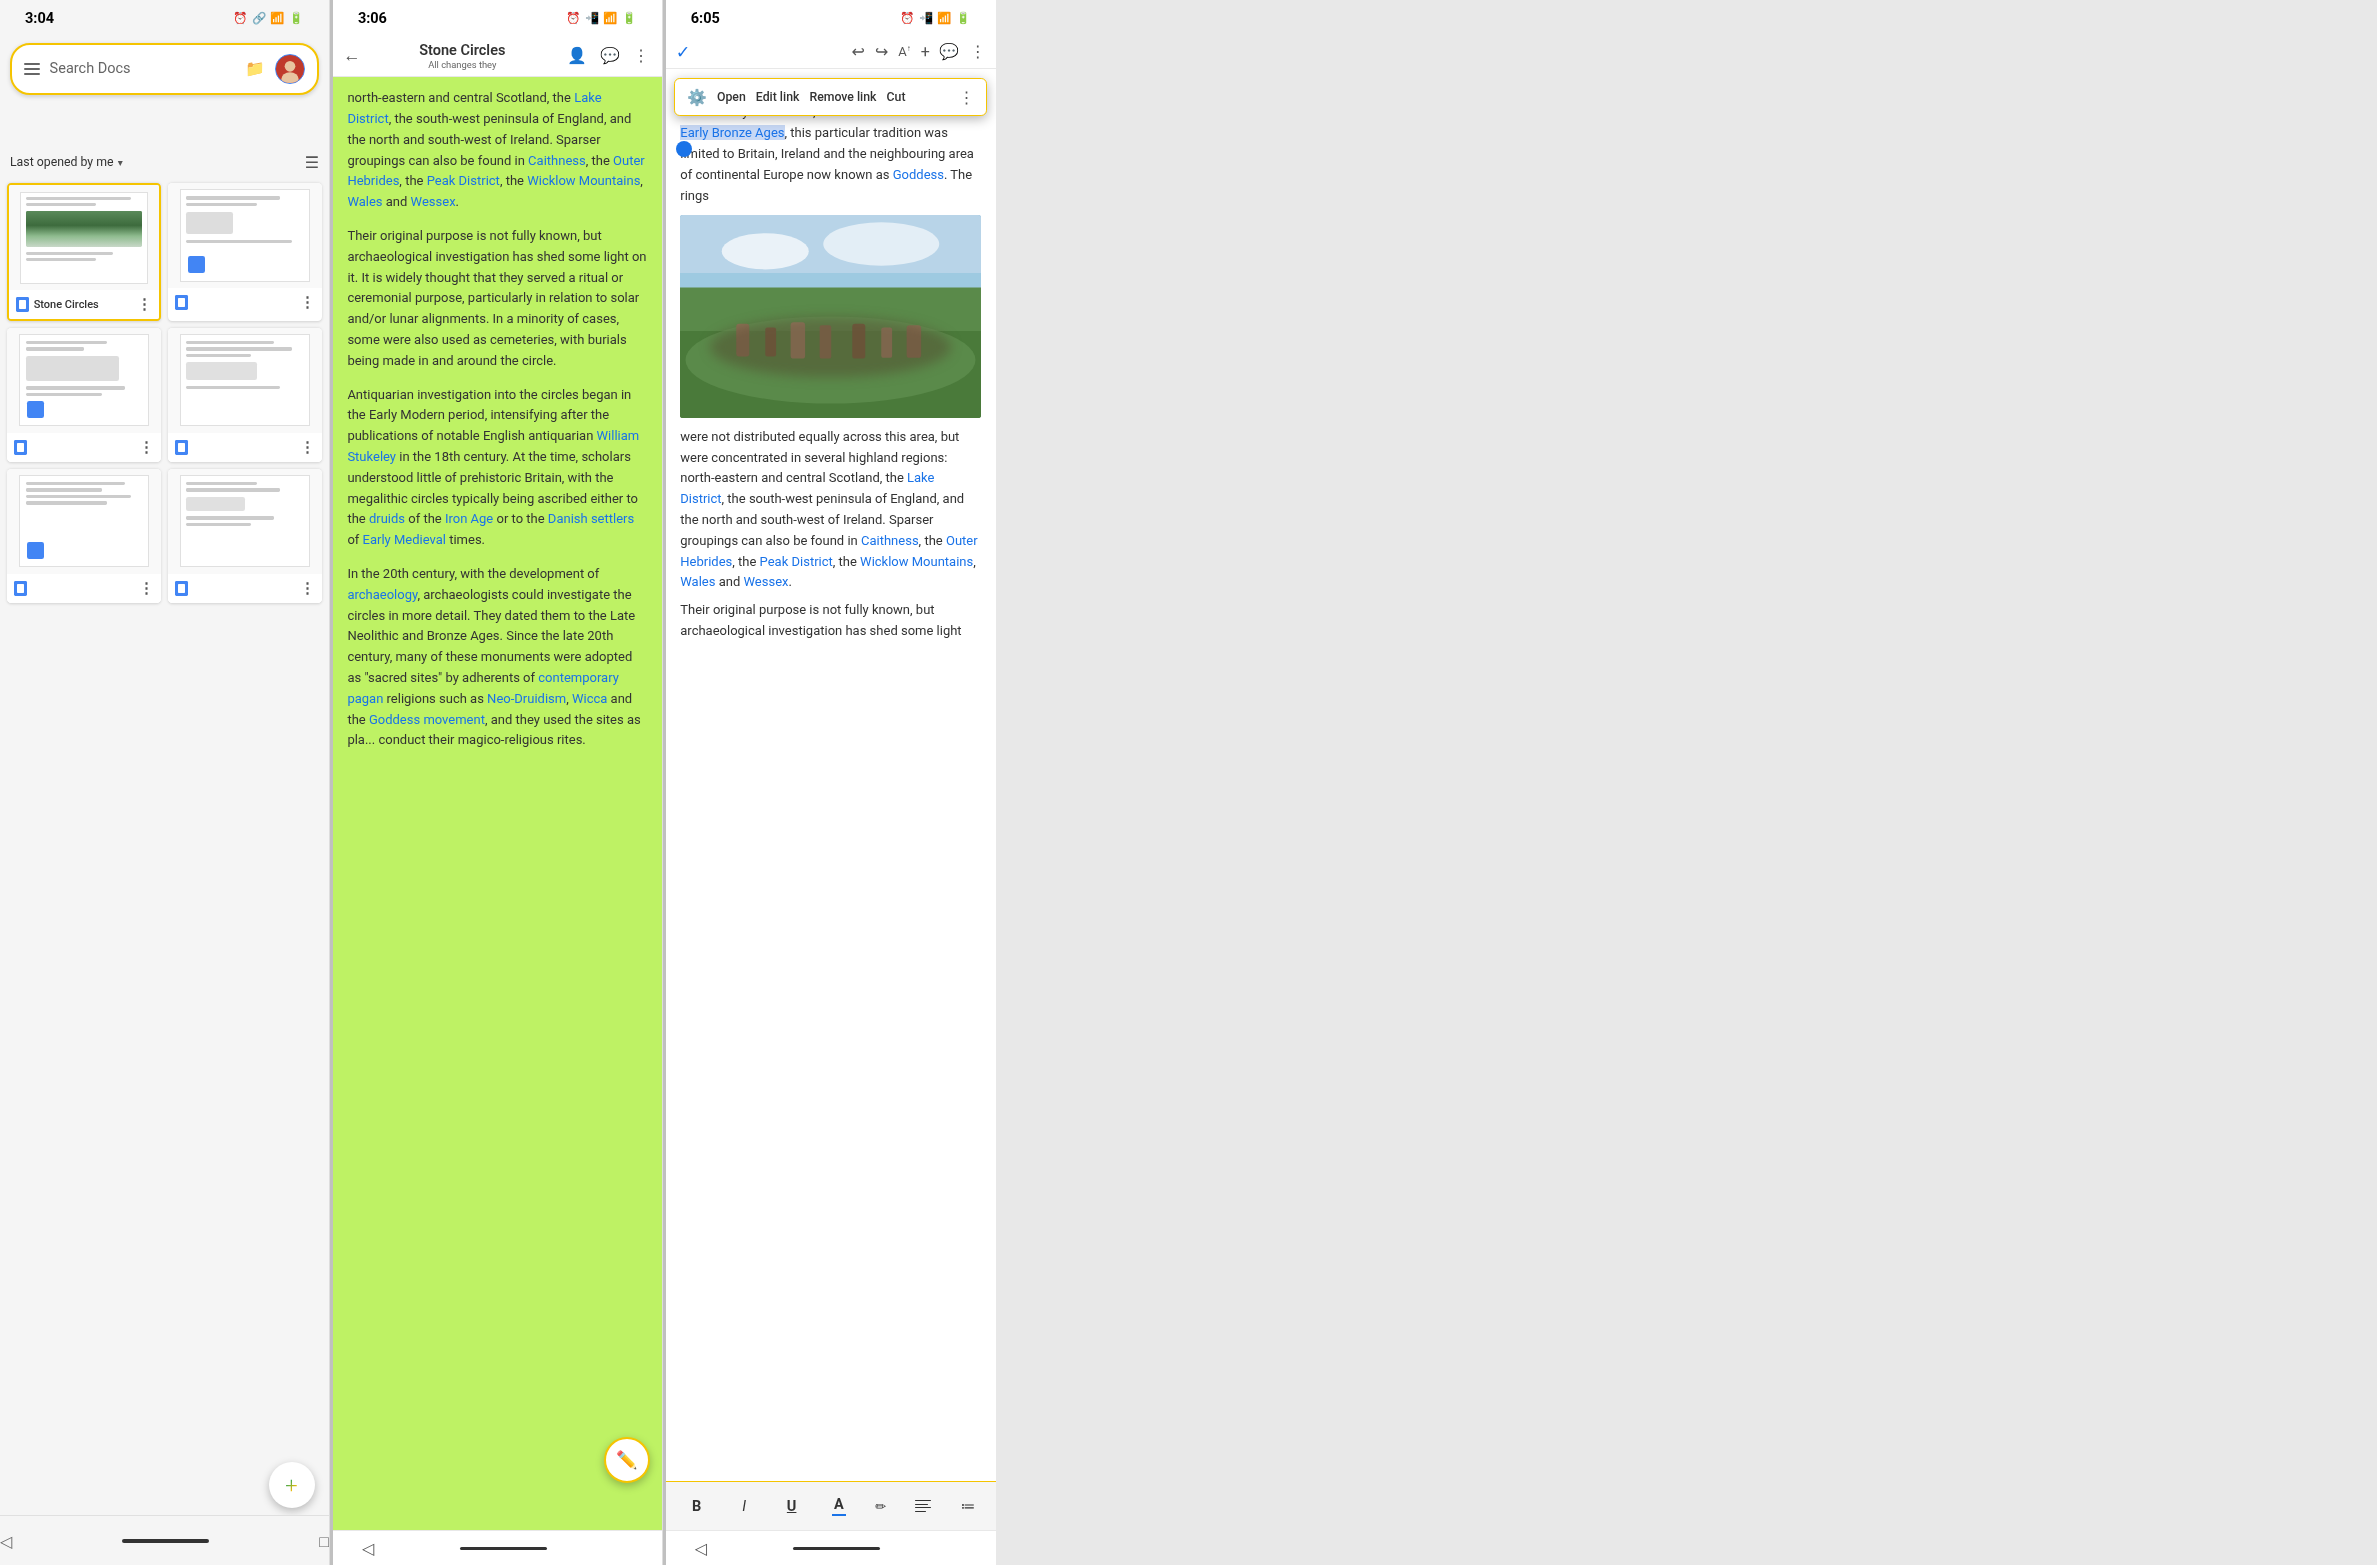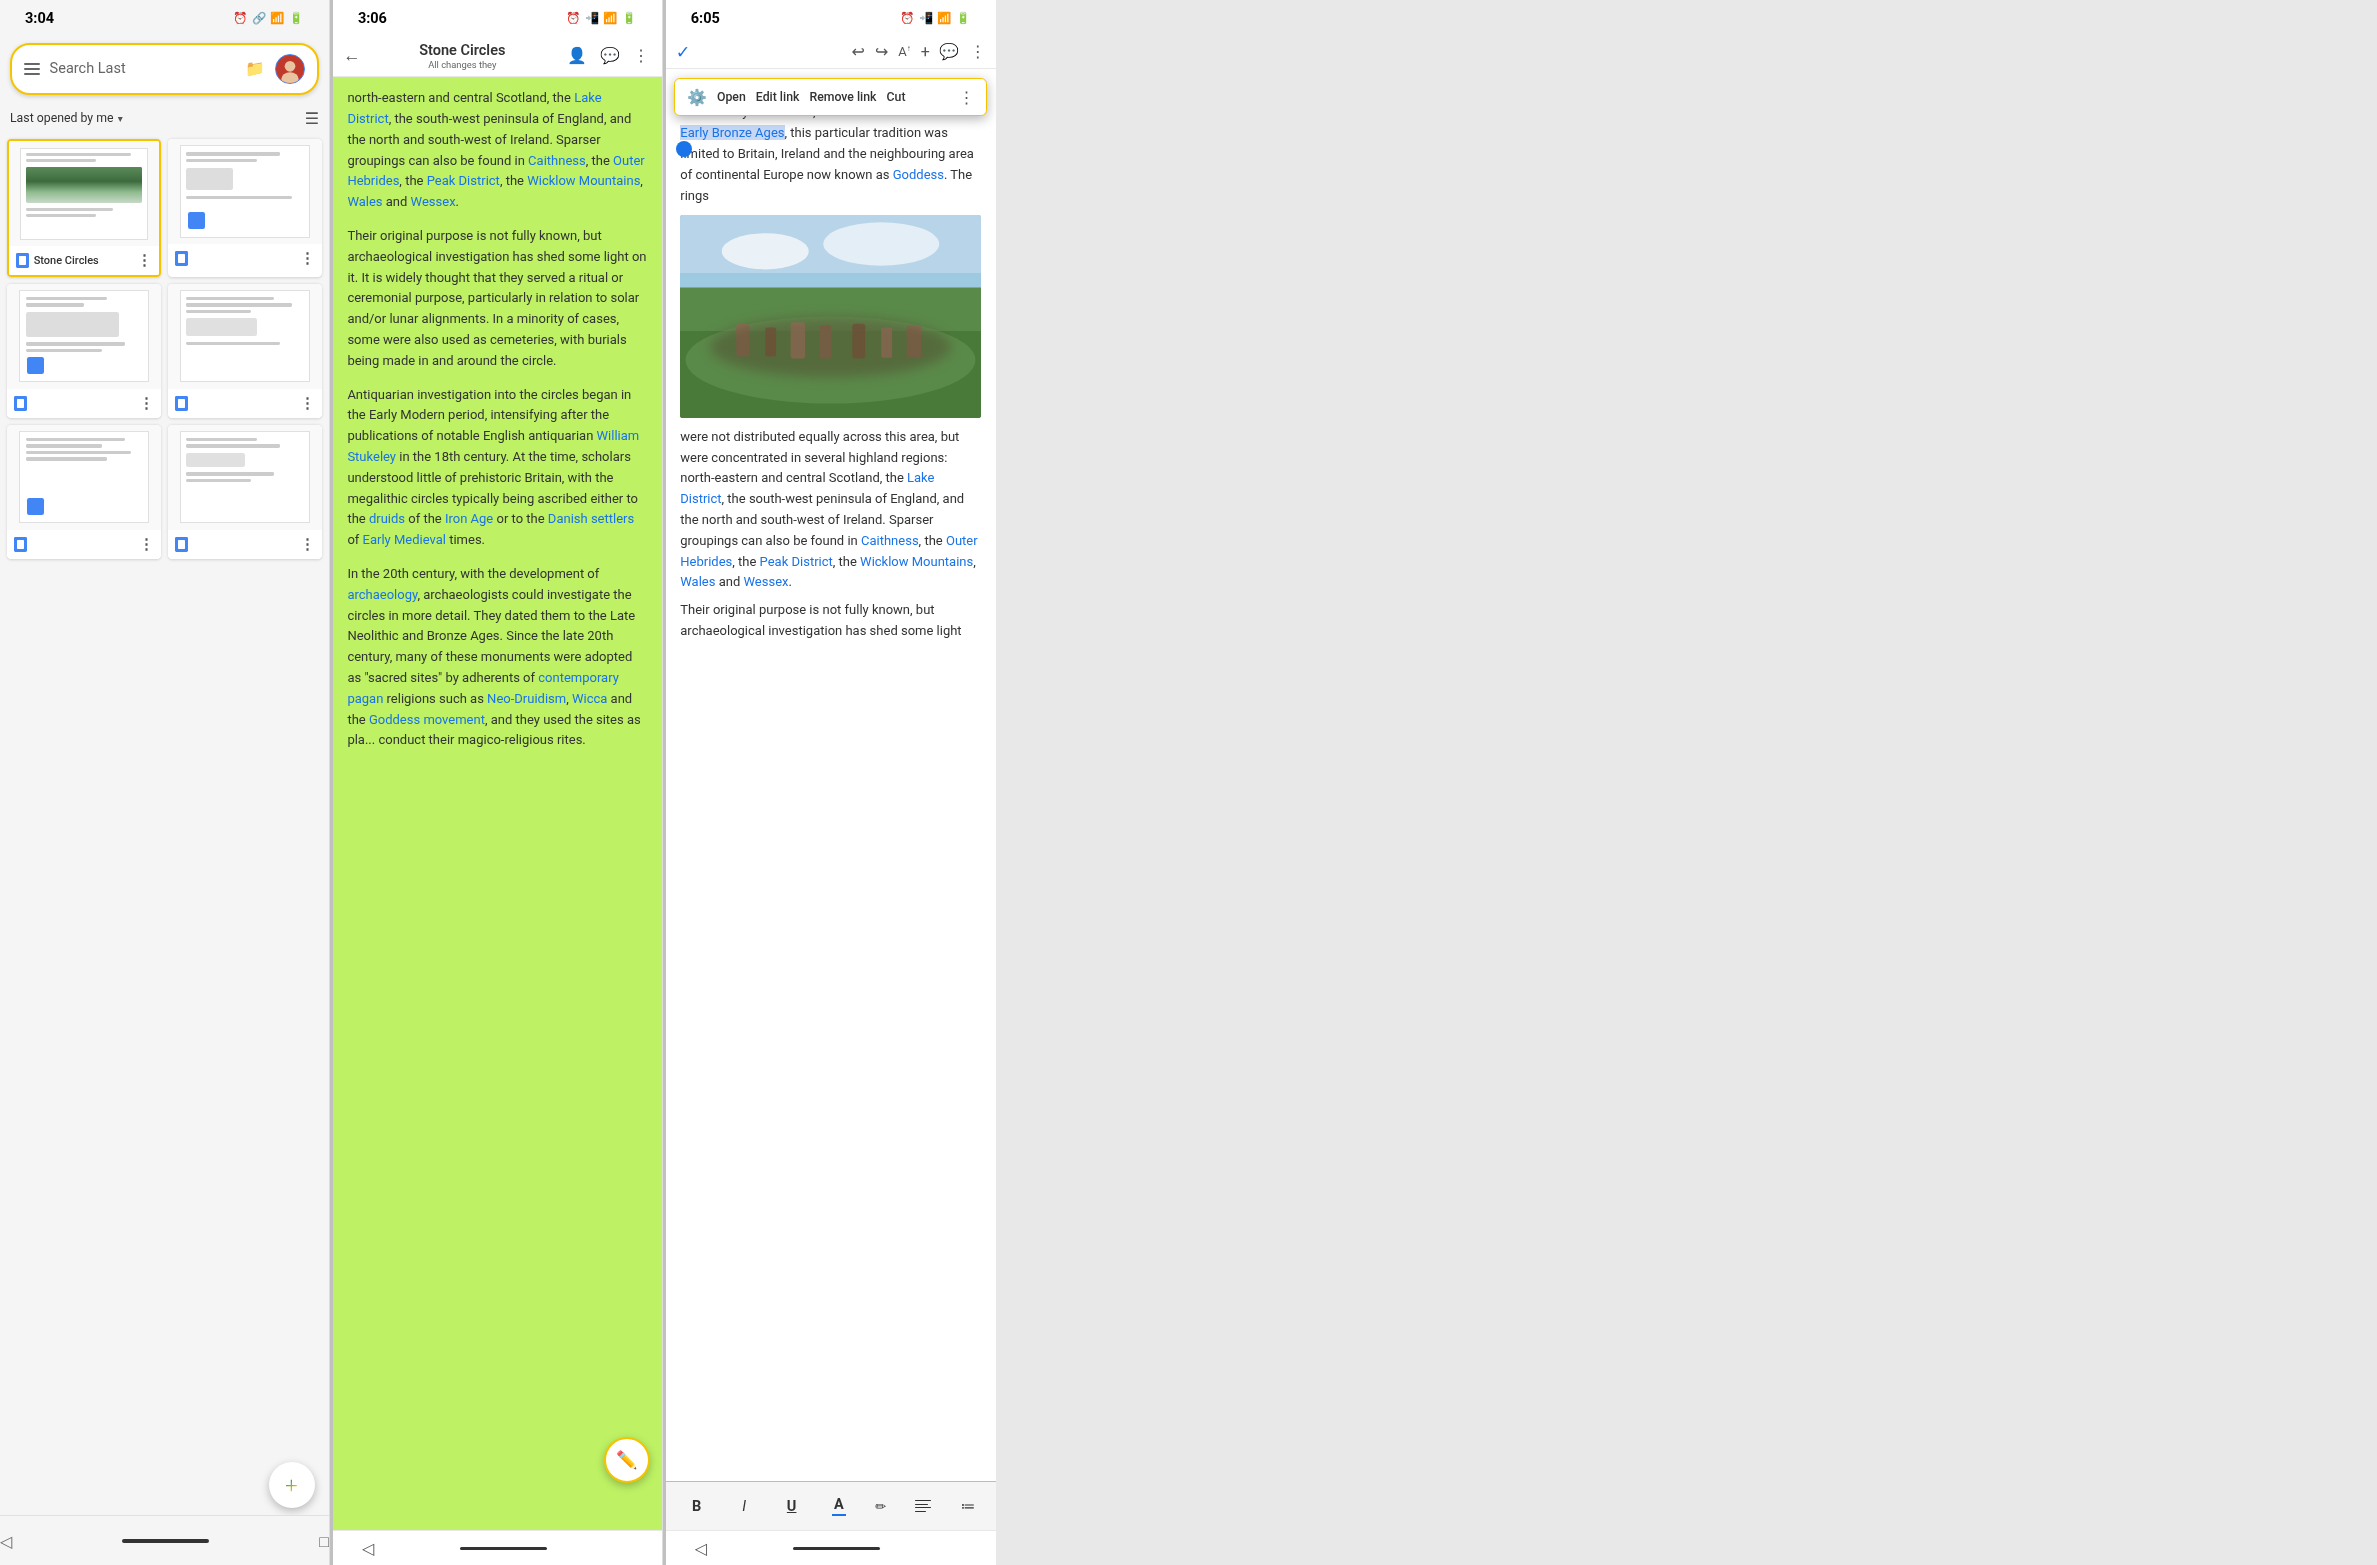--- a/index.html
+++ b/index.html
@@ -133,20 +133,21 @@
       color: white;
       font-weight: bold;
       font-size: 11.6px;
     }
 
     .sort-bar {
       display: flex;
       align-items: center;
       justify-content: space-between;
       padding: 7.2px 10px;
+      margin-top: 44px;
     }
 
     .sort-label {
       display: flex;
       align-items: center;
       gap: 4.3px;
       font-size: 12.3px;
       color: #333;
     }
 
@@ -635,21 +636,21 @@
     </div>
   </div>
 
   <div class="search-bar-container">
     <div class="search-bar">
       <div class="hamburger-icon">
         <span></span>
           <span></span>
           <span></span>
       </div>
-      <span class="search-text">Search Last</span>
+      <span class="search-text">Search Docs</span>
       <span class="folder-icon">📁</span>
       <div class="avatar">
         <svg width="30" height="30" viewBox="0 0 42 42">
           <circle cx="21" cy="21" r="21" fill="#c0392b"></circle>
           <circle cx="21" cy="17" r="8" fill="#e8c4a0"></circle>
           <ellipse cx="21" cy="36" rx="13" ry="10" fill="#e8c4a0"></ellipse>
         </svg>
       </div>
     </div>
   </div>

